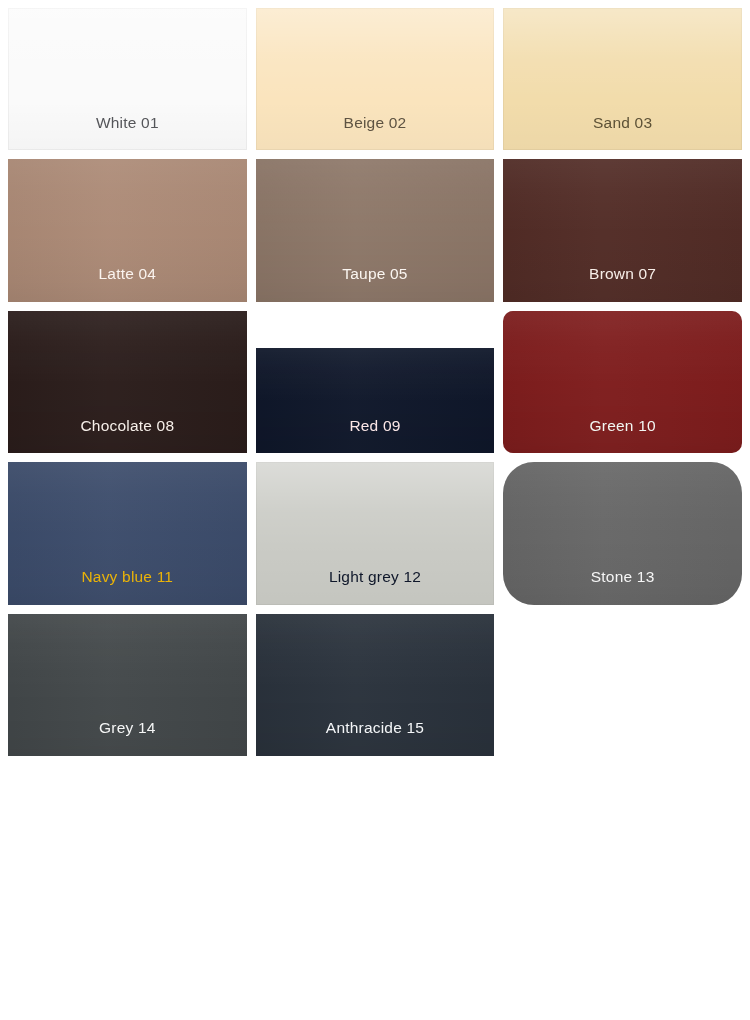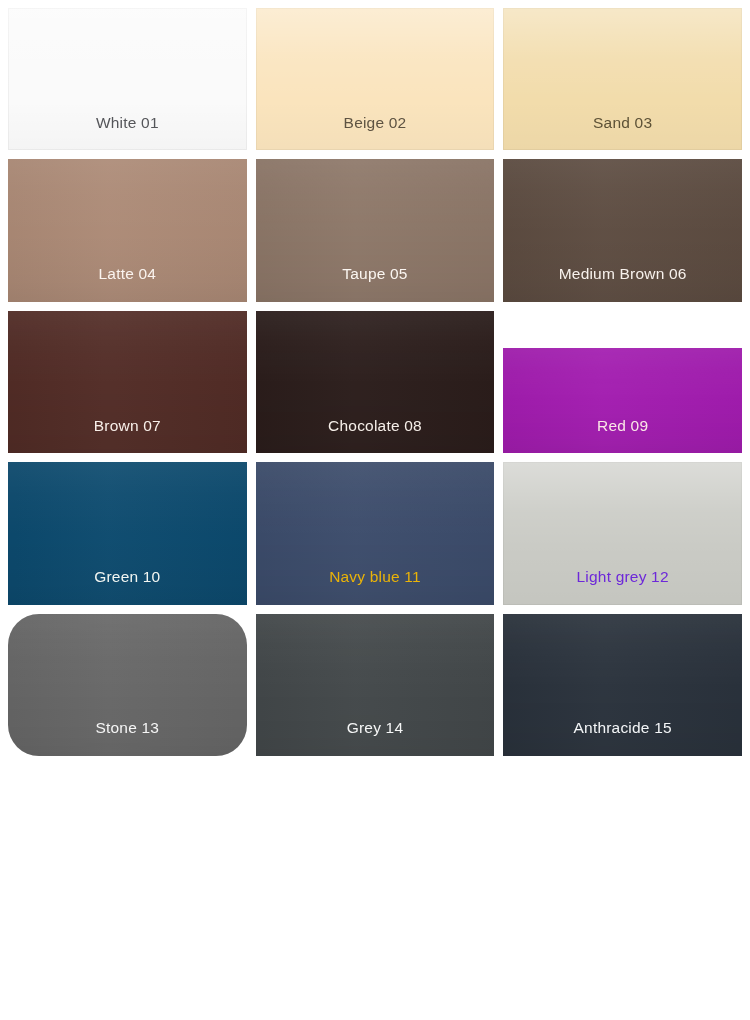--- a/index.html
+++ b/index.html
@@ -97,47 +97,43 @@
       <div class="swatch-label" style="color: rgb(92, 81, 54);">Sand 03</div>
     </div>
     <div class="swatch" style="background-color: rgb(172, 138, 118);">
       <div class="sheen"></div>
       <div class="swatch-label" style="color: rgb(251, 244, 239);">Latte 04</div>
     </div>
     <div class="swatch" style="background-color: rgb(141, 119, 104);">
       <div class="sheen"></div>
       <div class="swatch-label" style="color: rgb(251, 246, 241); margin-top: 48px;">Taupe 05</div>
     </div>
-    <div class="swatch" style="background-color: rgb(93, 76, 65);">
-      <div class="sheen"></div>
-      <div class="swatch-label" style="color: rgb(247, 241, 236);">Medium Brown 06</div>
-    </div>
     <div class="swatch" style="background-color: rgb(82, 44, 38);">
       <div class="sheen"></div>
       <div class="swatch-label" style="color: rgb(248, 239, 233);">Brown 07</div>
     </div>
     <div class="swatch" style="background-color: rgb(43, 29, 27);">
       <div class="sheen"></div>
       <div class="swatch-label" style="color: rgb(246, 239, 233);">Chocolate 08</div>
     </div>
-    <div class="swatch" style="background-color: #a21caf; margin-top: 37px;">
+    <div class="swatch" style="background-color: #0f172a; margin-top: 37px;">
       <div class="sheen"></div>
       <div class="swatch-label" style="color: rgb(251, 231, 231);">Red 09</div>
     </div>
-    <div class="swatch" style="background-color: #0c4a6e;">
+    <div class="swatch" style="background-color: #7f1d1d; border-radius: 10px;">
       <div class="sheen"></div>
       <div class="swatch-label" style="color: rgb(242, 246, 242);">Green 10</div>
     </div>
     <div class="swatch" style="background-color: rgb(60, 76, 107);">
       <div class="sheen"></div>
       <div class="swatch-label" style="color: #eab308; text-align: right;">Navy blue 11</div>
     </div>
     <div class="swatch is-light" style="background-color: rgb(201, 202, 196);">
       <div class="sheen"></div>
-      <div class="swatch-label" style="color: #6d28d9;">Light grey 12</div>
+      <div class="swatch-label" style="color: #0f172a;">Light grey 12</div>
     </div>
     <div class="swatch" style="background-color: rgb(103, 103, 103); border-radius: 31px;">
       <div class="sheen"></div>
       <div class="swatch-label" style="color: rgb(246, 246, 246);">Stone 13</div>
     </div>
     <div class="swatch" style="background-color: rgb(67, 72, 74);">
       <div class="sheen"></div>
       <div class="swatch-label" style="color: rgb(245, 246, 246);">Grey 14</div>
     </div>
     <div class="swatch" style="background-color: rgb(42, 50, 60);">

